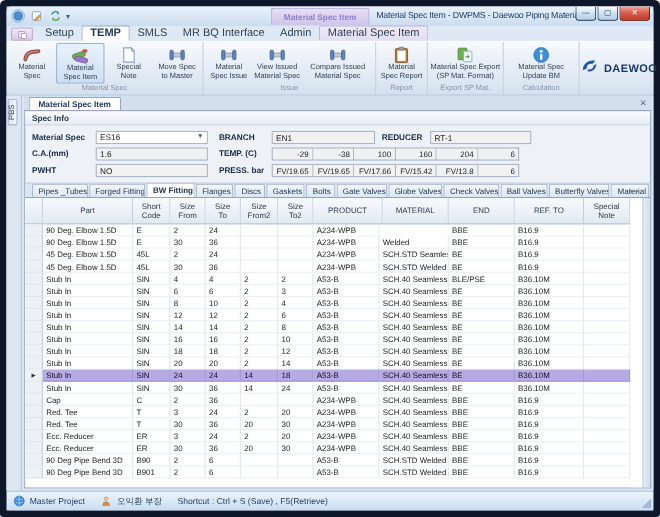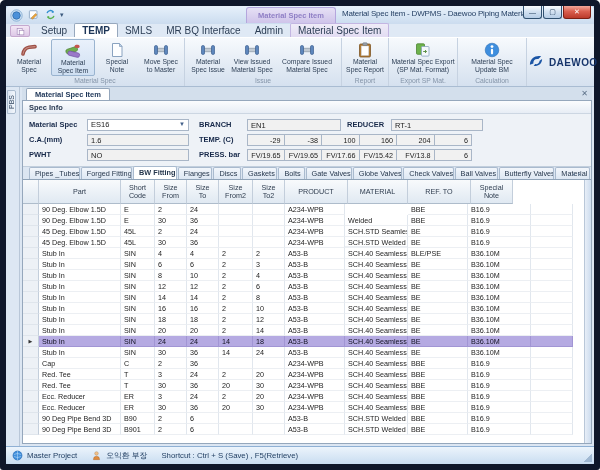--- a/index.html
+++ b/index.html
@@ -425,20 +425,21 @@
                 <div class="gh" style="width: 32px;">Size
 From</div>
                 <div class="gh" style="width: 32px;">Size
 To</div>
                 <div class="gh" style="width: 34px;">Size
 From2</div>
                 <div class="gh" style="width: 32px;">Size
 To2</div>
                 <div class="gh" style="width: 63px;">PRODUCT</div>
                 <div class="gh" style="width: 60px;">MATERIAL</div>
+                <div class="gh" style="width: 60px;">END</div>
                 <div class="gh" style="width: 63px;">REF. TO</div>
                 <div class="gh" style="width: 42px;">Special
 Note</div>
               </div>
             <div class="gbody">
                 <div class="grow">
                   <div class="gind" style="width: 16px;"></div>
                   <div class="gc" style="width: 82px;">90 Deg. Elbow 1.5D</div>
                   <div class="gc" style="width: 34px;">E</div>
                   <div class="gc" style="width: 32px;">2</div>

